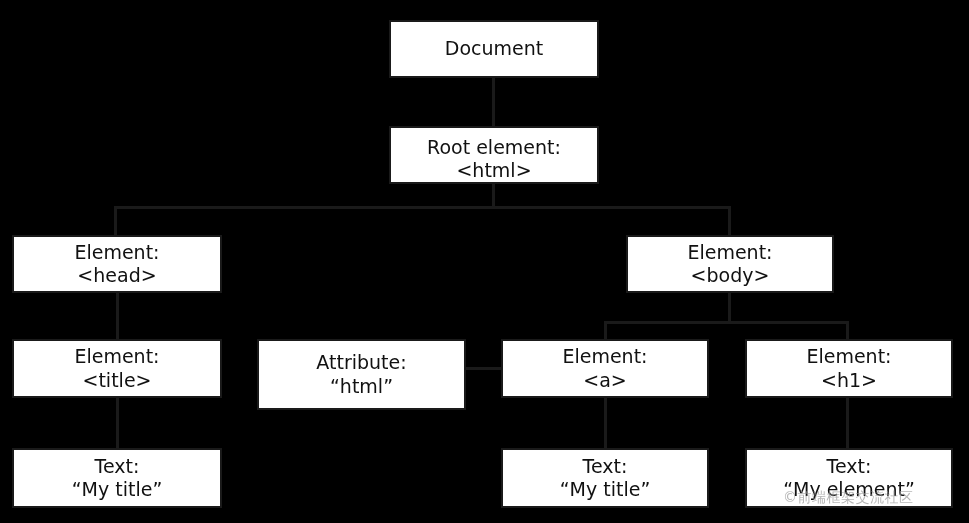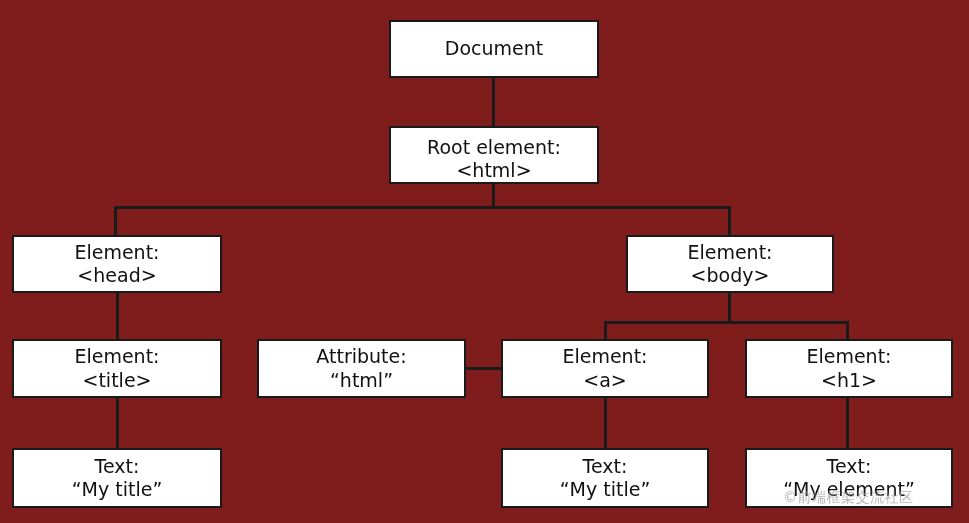--- a/index.html
+++ b/index.html
@@ -7,21 +7,21 @@
     padding: 0;
     background: #ffffff;
   }
   body {
     font-family: "DejaVu Sans", sans-serif;
   }
   #diagram {
     position: relative;
     width: 969px;
     height: 523px;
-    background: #7f1d1d;
+    background: #000000;
     overflow: hidden;
   }
   .node {
     position: absolute;
     box-sizing: border-box;
     border: 2px solid #1a1a1a;
     background: #ffffff;
     display: flex;
     flex-direction: column;
     align-items: center;
@@ -109,21 +109,21 @@
   <div class="node" style="left:626px; top:235px; width:208px; height:58px;">
     <span>Element:</span>
     <span class="line2">&lt;body&gt;</span>
   </div>
 
   <div class="node" style="left:12px; top:339px; width:210px; height:59px;">
     <span>Element:</span>
     <span class="line2">&lt;title&gt;</span>
   </div>
 
-  <div class="node" style="left:257px; top:339px; width:209px; height:59px;">
+  <div class="node" style="left:257px; top:339px; width:209px; height:71px;">
     <span>Attribute:</span>
     <span class="line2">“html”</span>
   </div>
 
   <div class="node" style="left:501px; top:339px; width:208px; height:59px;">
     <span>Element:</span>
     <span class="line2">&lt;a&gt;</span>
   </div>
 
   <div class="node" style="left:745px; top:339px; width:208px; height:59px;">

